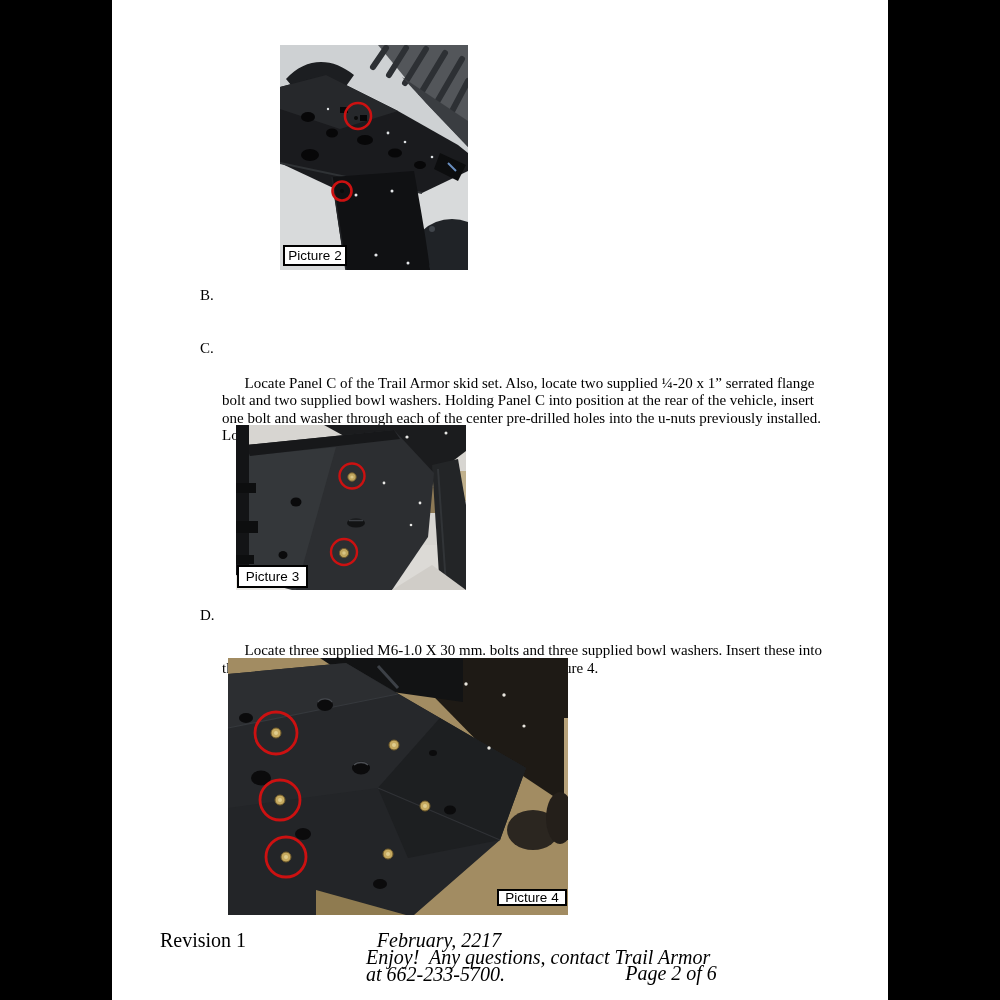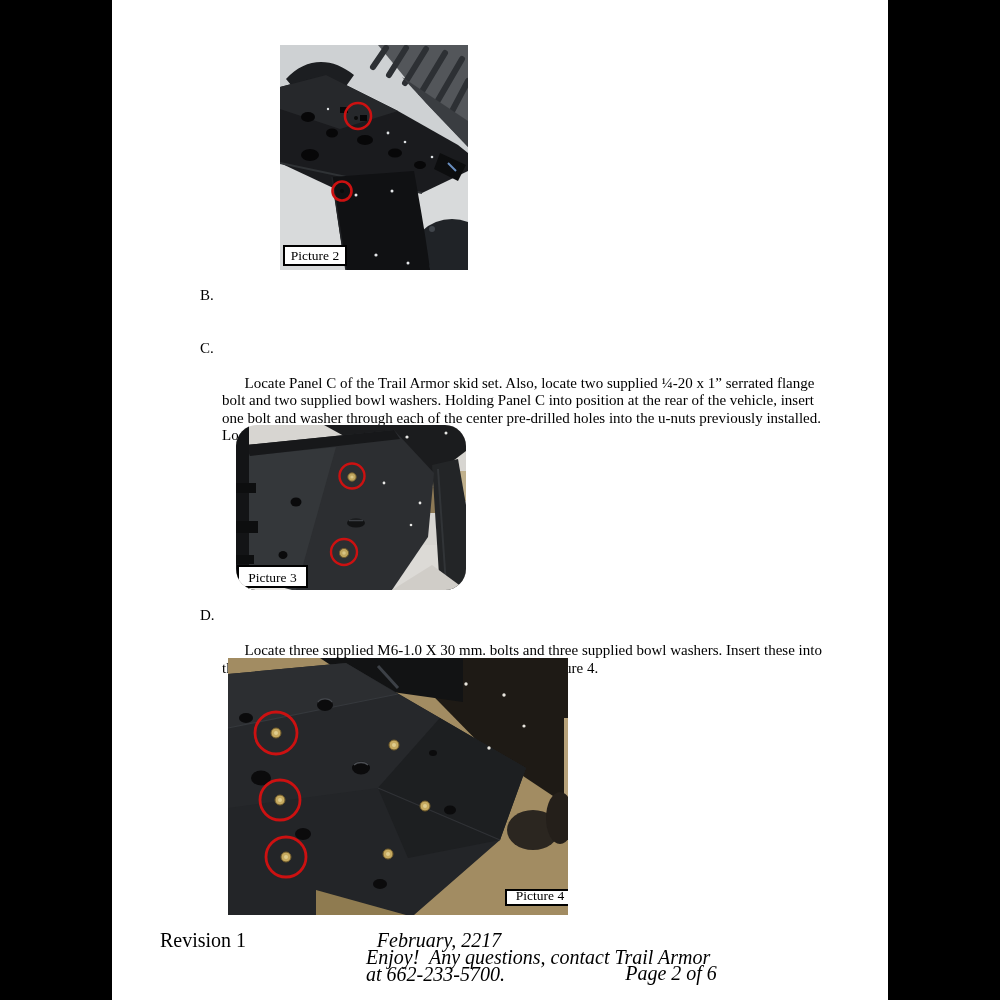--- a/index.html
+++ b/index.html
@@ -6,22 +6,22 @@
   html,body { width:1000px; height:1000px; background:#000; overflow:hidden; }
   body { font-family:"Liberation Serif", serif; color:#000; position:relative; }
   .page {
     position:absolute; left:112px; top:0; width:776px; height:1000px;
     background:#ffffff;
   }
   .photo { position:absolute; overflow:hidden; }
   .photo svg { display:block; width:100%; height:100%; }
   .pic-label {
     position:absolute; background:#ffffff; border:2px solid #000;
-    display:flex; align-items:flex-end; justify-content:center;
-    font-size:13.5px; font-family:Liberation Serif, serif; color:#000;
+    display:flex; align-items:center; justify-content:center;
+    font-size:13.5px; font-family:Liberation Sans, sans-serif; color:#000;
   }
   .instr { position:absolute; left:88px; width:634px; font-size:15px; line-height:17.5px; }
   .item { position:relative; padding-left:22px; white-space:pre-wrap; }
   .item .letter { position:absolute; left:0; top:0; }
   .footer-piece { position:absolute; font-size:20px; line-height:17px; white-space:pre-wrap; }
   .centered { transform:translateX(-50%);font-style:italic; }
 </style>
 </head>
 <body>
 
@@ -98,21 +98,21 @@
   <div class="instr" style="top:287px;">
     <div class="item">
       <span class="letter">B.</span>
     </div>
     <div class="item">
       <span class="letter">C.</span>
       <span>Locate Panel C of the Trail Armor skid set. Also, locate two supplied ¼-20 x 1” serrated flange bolt and two supplied bowl washers. Holding Panel C into position at the rear of the vehicle, insert one bolt and washer through each of the center pre-drilled holes into the u-nuts previously installed. Loosely tighten. See Picture 3.</span>
     </div>
   </div>
 
-  <div class="photo" style="left:124px; top:425px; width:230px; height:165px;border-radius:21px;">
+  <div class="photo" style="left:124px; top:425px; width:230px; height:165px;">
     <svg viewBox="0 0 230 165" preserveAspectRatio="none">
       <rect x="0" y="0" width="230" height="165" fill="#d7d5d1"></rect>
       <rect x="150" y="120" width="80" height="45" fill="#dcdad6"></rect>
       <rect x="190" y="38" width="26" height="42" fill="#b3a07b"></rect>
       <rect x="186" y="62" width="14" height="26" fill="#8d7955"></rect>
       <rect x="214" y="46" width="16" height="30" fill="#c0b08c"></rect>
 
       <path d="M88,0 L230,0 L230,26 L196,52 L128,22 Z" fill="#1b1c1e"></path>
       <line x1="128" y1="22" x2="196" y2="52" stroke="#2a2c2f" stroke-width="3"></line>
 
@@ -221,21 +221,21 @@
         <circle cx="261" cy="90" r="1.7"></circle>
         <circle cx="296" cy="68" r="1.6"></circle>
       </g>
 
       <polygon points="88,232 178,257 88,257" fill="#8f7b50"></polygon>
 
       <circle class="anno" cx="48" cy="75" r="21" fill="none" stroke="#cc1111" stroke-width="2.8"></circle>
       <circle class="anno" cx="52" cy="142" r="20" fill="none" stroke="#cc1111" stroke-width="2.8"></circle>
       <circle class="anno" cx="58" cy="199" r="20" fill="none" stroke="#cc1111" stroke-width="2.8"></circle>
     </svg>
-    <div class="pic-label" style="left:269px; top:231px; width:70px; height:17px;margin-left:8px;">
+    <div class="pic-label" style="left:269px; top:231px; width:70px; height:17px;">
       <span>Picture 4</span>
     </div>
   </div>
 
   <div class="footer-piece" style="left:48px; top:932px;">Revision 1</div>
   <div class="footer-piece centered" style="left:327px; top:932px;">February, 2217</div>
   <div class="footer-piece centered" style="left:559px; top:932px;margin-top:33px;">Page 2 of 6</div>
   <div class="footer-piece centered" style="left:428px; top:949px;">Enjoy!  Any questions, contact Trail Armor at 662-233-5700.</div>
 
 </div>

